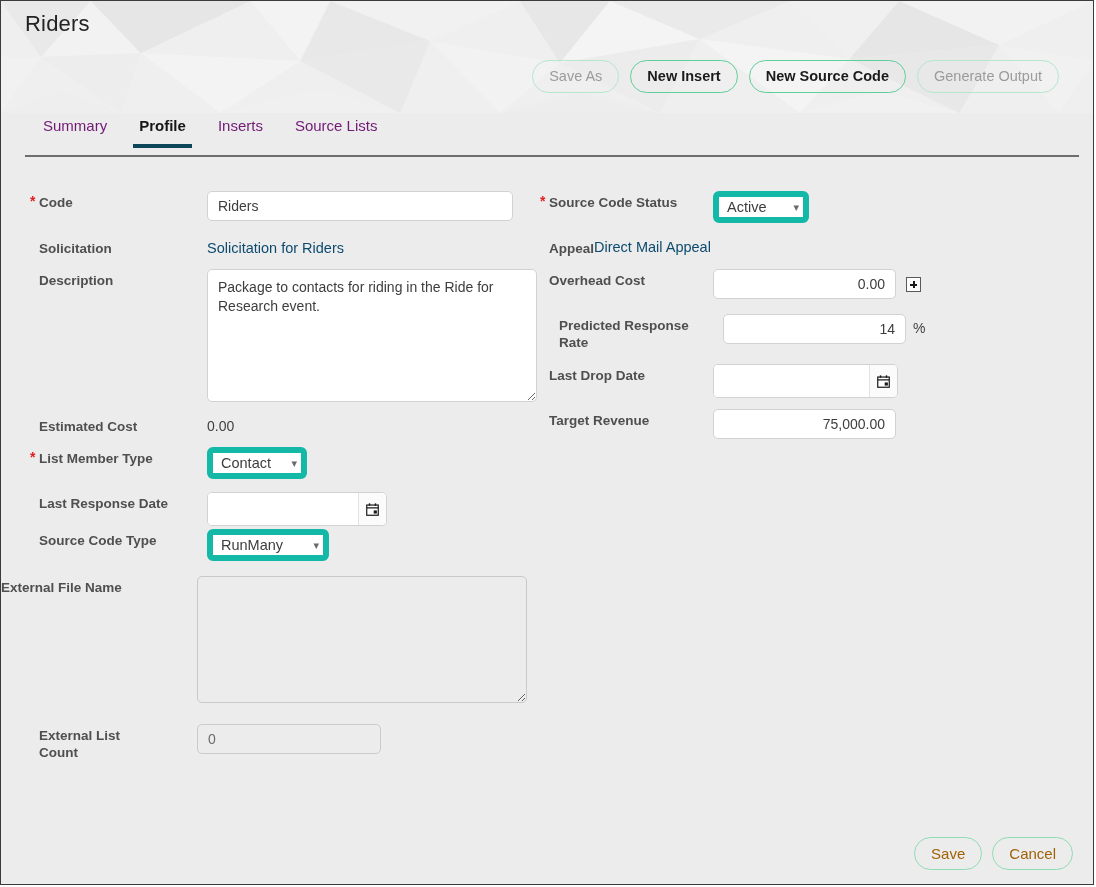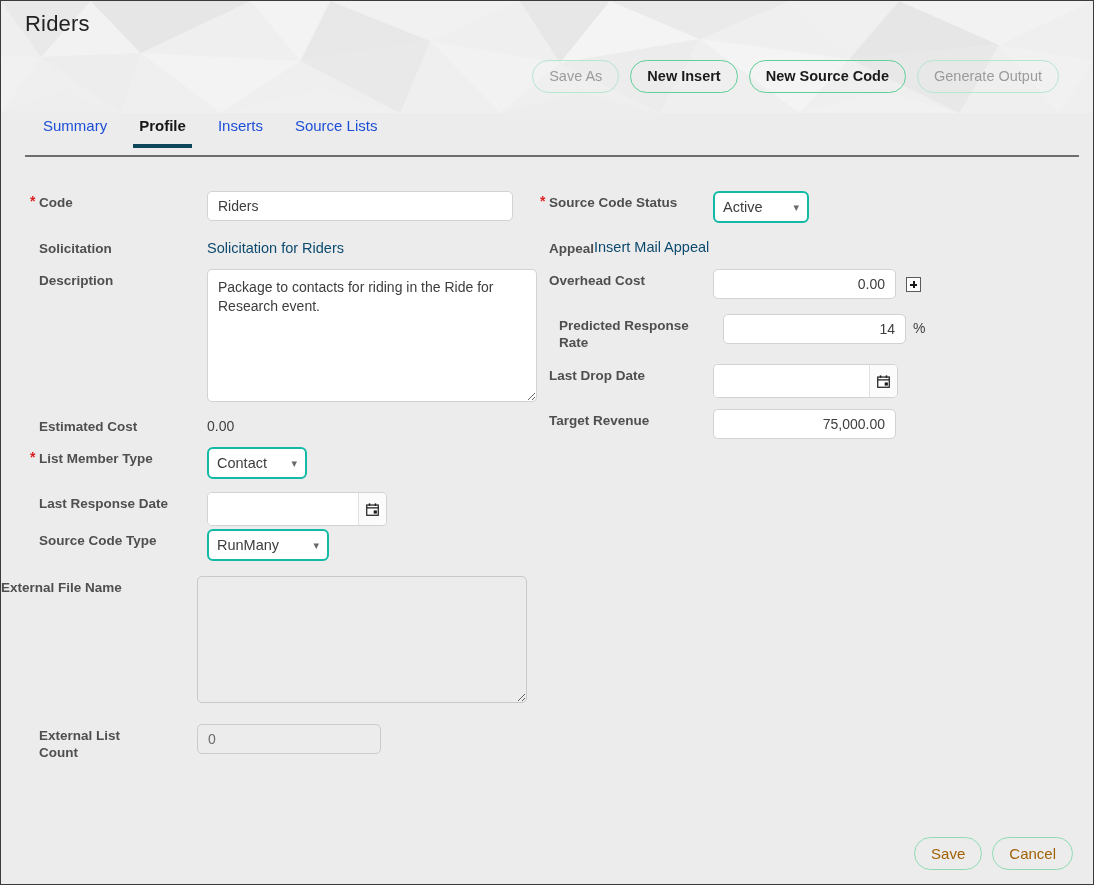--- a/index.html
+++ b/index.html
@@ -85,21 +85,21 @@
     position: relative;
     margin: 0 14px 0 24px;
     height: 42px;
     border-bottom: 2px solid #6e6e6e;
     display: flex;
     align-items: flex-start;
     gap: 0;
   }
   .tab {
     font-size: 15px;
-    color: #1d4ed8;
+    color: #701a75;
     padding: 4px 16px 12px 16px;
     cursor: pointer;
     position: relative;
     white-space: nowrap;
     font-weight: 400;
     background: transparent;
     border: none;
     font-family: "Liberation Sans", sans-serif;
   }
   .tab:first-child { padding-left: 18px; }
@@ -188,21 +188,21 @@
   }
   textarea.ta[disabled] {
     background: #ececec;
     border-color: #c9c9c9;
   }
 
   select.sel {
     font-family: "Liberation Sans", sans-serif;
     font-size: 14.5px;
     color: #3d3d3d;
-    border: 2px solid #14b8a6;
+    border: 6px solid #14b8a6;
     border-radius: 6px;
     background: #ffffff;
     height: 32px;
     padding: 0 8px;
     box-sizing: border-box;
     outline: none;
     cursor: pointer;
     appearance: none;
     -webkit-appearance: none;
   }
@@ -441,21 +441,21 @@
         <div class="sel-wrap" style="margin-left:8px;">
           <select class="sel" style="width:96px;">
             <option>Active</option>
           </select>
           <span class="chev">▾</span>
         </div>
       </div>
 
       <div class="row" style="left:0; top:80px;">
         <div class="lbl lbl-left" style="padding-left:10px;">Appeal</div>
-        <a class="link" style="line-height:20px;" href="#">Insert Mail Appeal</a>
+        <a class="link" style="line-height:20px;" href="#">Direct Mail Appeal</a>
       </div>
 
       <div class="row" style="left:0; top:112px;">
         <div class="lbl lbl-left" style="width:166px; padding-left:10px; box-sizing:border-box;">Overhead Cost</div>
         <input class="txt num" style="width: 183px; margin-left: 8px;" type="text" value="0.00">
         <button class="plus-btn"></button>
       </div>
 
       <div class="row" style="left:10px; top:157px;justify-content:space-between;">
         <div class="lbl lbl-left" style="width:166px; padding-left:10px; box-sizing:border-box;">Predicted Response Rate</div>

